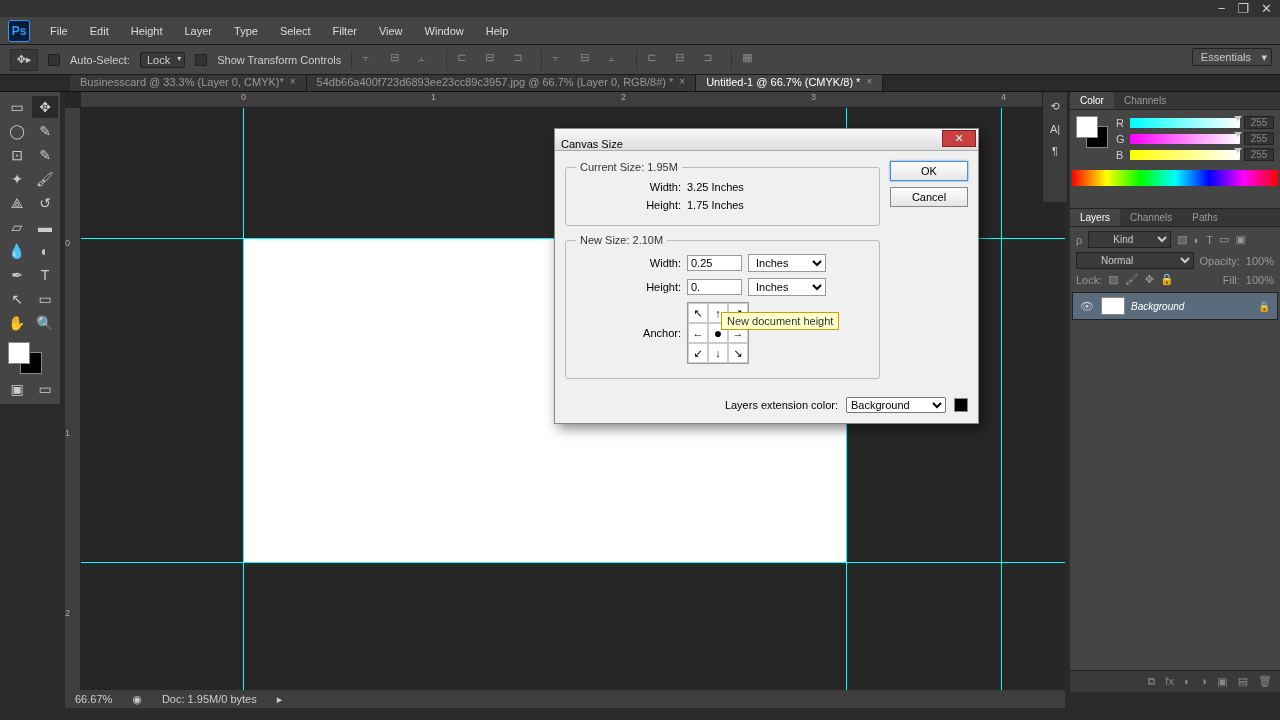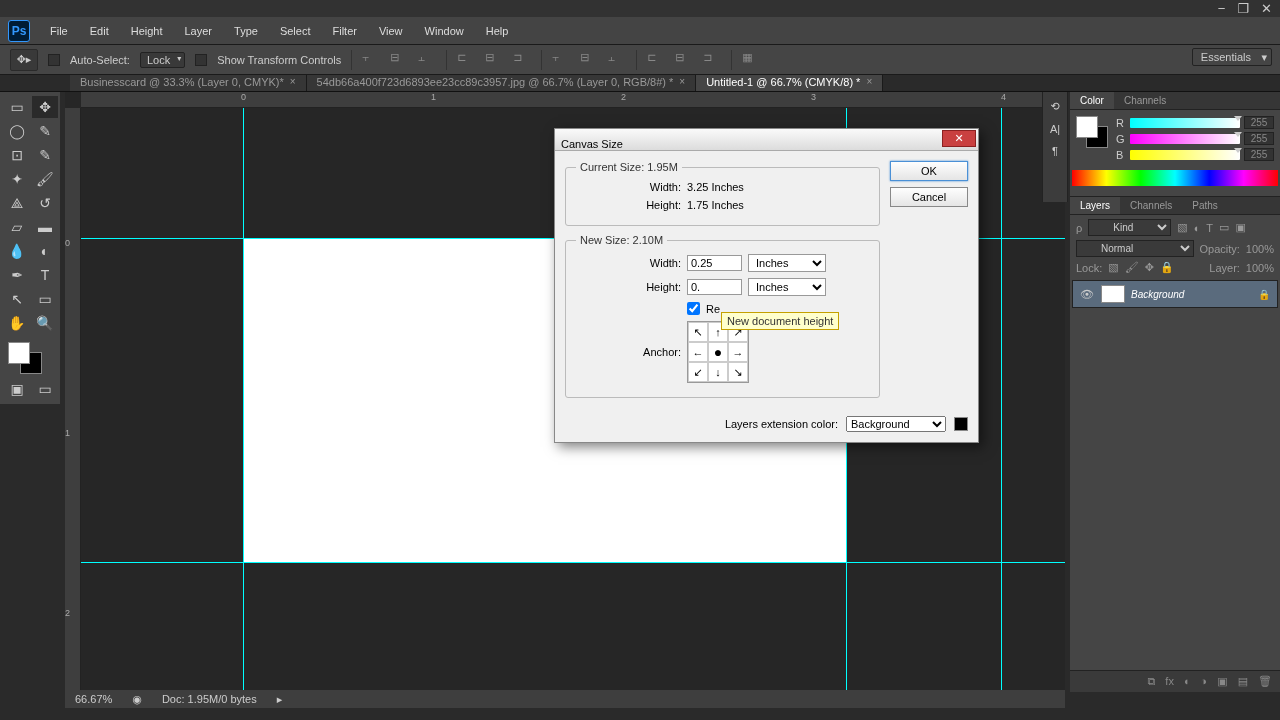--- a/index.html
+++ b/index.html
@@ -47,21 +47,21 @@
 .sliders{flex:1}
 .slider-row{display:flex;align-items:center;gap:4px;margin-bottom:3px}
 .slider-row label{color:#ccc;width:10px}
 .slider{flex:1;height:10px;position:relative;border-radius:1px}
 .slider.r{background:linear-gradient(90deg,#00ffff,#fff)}
 .slider.g{background:linear-gradient(90deg,#ff00ff,#fff)}
 .slider.b{background:linear-gradient(90deg,#ffff00,#fff)}
 .slider::after{content:'';position:absolute;right:-2px;top:-2px;border-left:4px solid transparent;border-right:4px solid transparent;border-top:5px solid #ccc}
 .slider-val{width:30px;text-align:center;color:#888;background:#333;border:1px solid #222;padding:0 2px;font-size:10px}
 .spectrum{height:16px;background:linear-gradient(90deg,#f00,#ff0,#0f0,#0ff,#00f,#f0f,#f00);margin:0 2px}
-.layers-panel{flex:1;display:flex;flex-direction:column;border-top:1px solid #222;margin-top:10px}
+.layers-panel{flex:1;display:flex;flex-direction:column;border-top:1px solid #222;margin-top:22px}
 .layers-opts{padding:4px 6px;display:flex;flex-direction:column;gap:4px}
 .layers-opts .row{display:flex;align-items:center;gap:6px;color:#999;font-size:10px}
 .layers-opts select{background:#3a3a3a;border:1px solid #222;color:#ccc;padding:1px 20px;font-size:10px}
 .layer-item{display:flex;align-items:center;padding:4px 6px;background:#5a6b7d;gap:6px;border:1px solid #222;margin:2px}
 .layer-thumb{width:24px;height:18px;background:#fff;border:1px solid #888}
 .layer-name{color:#fff;font-style:italic;font-size:10px}
 .eye{color:#ccc;width:16px;text-align:center}
 .lock-icon{margin-left:auto;color:#bbb;font-size:10px}
 .panel-footer{display:flex;justify-content:flex-end;gap:10px;padding:4px 8px;background:#3a3a3a;border-top:1px solid #222;margin-top:auto}
 .panel-footer span{color:#888;cursor:pointer;font-size:11px}
@@ -262,21 +262,21 @@
         <select style="flex:1"><option>Normal</option></select>
         <span>Opacity:</span>
         <span>100%</span>
       </div>
       <div class="row">
         <span>Lock:</span>
         <span>▧</span>
         <span>🖌</span>
         <span>✥</span>
         <span>🔒</span>
-        <span style="margin-left:auto">Layer:</span>
+        <span style="margin-left:auto">Fill:</span>
         <span>100%</span>
       </div>
     </div>
     <div class="layer-item">
       <span class="eye">👁</span>
       <div class="layer-thumb"></div>
       <span class="layer-name">Background</span>
       <span class="lock-icon">🔒</span>
     </div>
     <div class="panel-footer">
@@ -320,25 +320,20 @@
         <legend>New Size: 2.10M</legend>
         <div class="fieldrow">
           <label>Width:</label>
           <input type="text" value="0.25" style="">
           <select><option>Inches</option></select>
         </div>
         <div class="fieldrow">
           <label>Height:</label>
           <input type="text" value="0." style="">
           <select><option>Inches</option></select>
-        </div>
-        <div class="fieldrow">
-          <label></label>
-          <input type="checkbox" checked="" style="">
-          <span>Re</span>
         </div>
         <div class="fieldrow">
           <label>Anchor:</label>
           <div class="anchor-grid">
             <div class="cell">↖</div>
             <div class="cell">↑</div>
             <div class="cell">↗</div>
             <div class="cell">←</div>
             <div class="cell center">●</div>
             <div class="cell">→</div>

